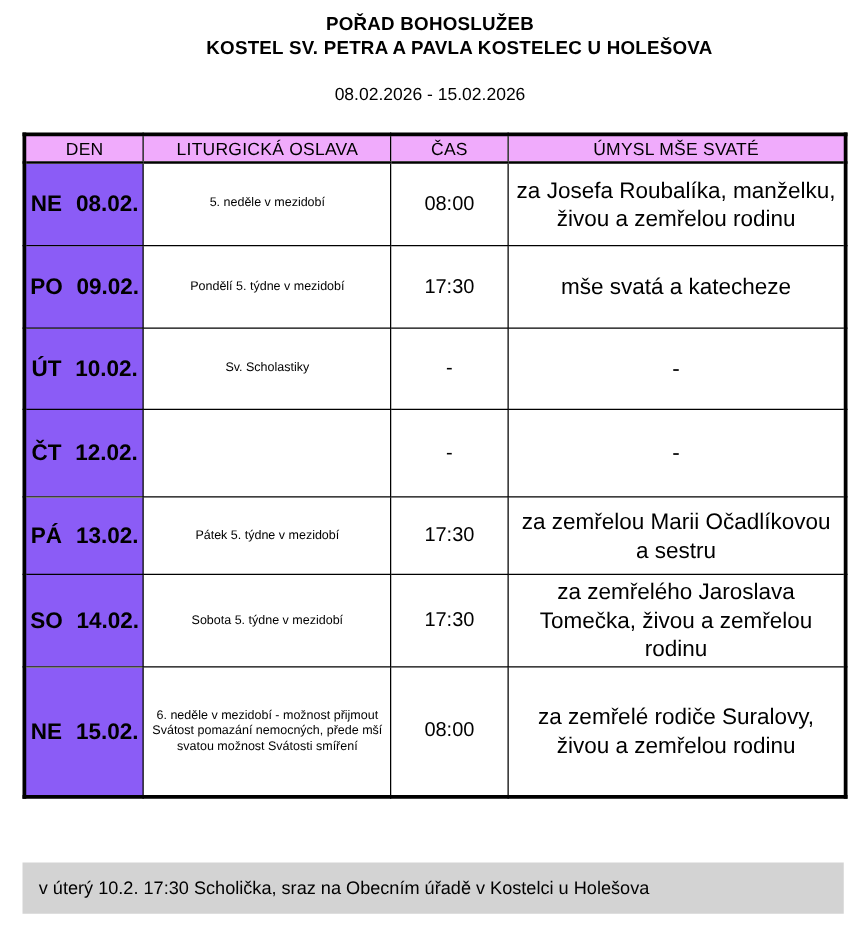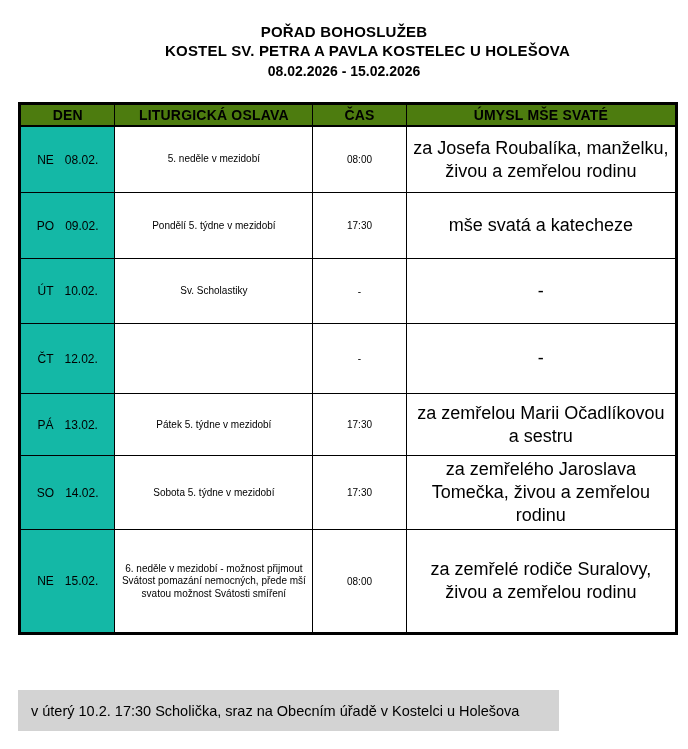--- a/index.html
+++ b/index.html
@@ -5,85 +5,85 @@
   * { margin: 0; padding: 0; box-sizing: border-box; }
   html, body { background: #ffffff; }
   body {
     width: 688px;
     height: 749px;
     font-family: "Liberation Sans", sans-serif;
     color: #000000;
     position: relative;
     overflow: hidden;
   }
-  .page { padding-top: 22px; }
+  .page { padding-top: 10px; }
 
   
   .title-block { text-align: center; line-height: 1.28; }
   .title-main   { font-size: 15px; font-weight: bold; letter-spacing: 0.2px; }
   .title-church { font-size: 15px; font-weight: bold; letter-spacing: 0.2px; margin-left: 47px; }
-  .title-dates  { font-size: 14px; font-weight: bold; margin-top: 3px; }
+  .title-dates  { font-size: 14px; font-weight: normal; margin-top: 19px; }
 
   
   table.schedule {
     border-collapse: collapse;
     table-layout: fixed;
     width: 660px;
     margin: 21px 0 0 18px;
     border: 3px solid #000000;
   }
   table.schedule th,
   table.schedule td {
     border: 1px solid #000000;
     vertical-align: middle;
     text-align: center;
     overflow: hidden;
   }
   table.schedule thead th {
-    background: #4d7c0f;
+    background: #f0abfc;
     font-size: 14px;
-    font-weight: bold;
+    font-weight: normal;
     height: 22px;
     border-bottom: 2px solid #000000;
     letter-spacing: 0.2px;
   }
   td.day-cell {
-    background: #14b8a6;
-    font-weight: normal;
-    font-size: 12px;
+    background: #8b5cf6;
+    font-weight: bold;
+    font-size: 18px;
     padding: 2px 4px;
   }
   td.day-cell .day-wrap {
     display: flex;
     justify-content: center;
     align-items: center;
     gap: 11px;
   }
   td.celebration-cell {
     font-size: 10px;
     padding: 2px 6px;
     line-height: 1.24;
   }
   td.time-cell {
-    font-size: 10px;
+    font-size: 16px;
     padding: 2px 4px;
   }
   td.intention-cell {
     font-size: 18px;
     padding: 2px 6px;
     line-height: 1.28;
     margin-left: 36px;
   }
 
   
   .footer-note {
     position: absolute;
     left: 18px;
     top: 690px;
-    width: 541px;
+    width: 657px;
     height: 41px;
     background: #d3d3d3;
     display: flex;
     align-items: center;
     padding-left: 13px;
     font-size: 14.5px;
   }
 </style>
 </head>
 <body>

